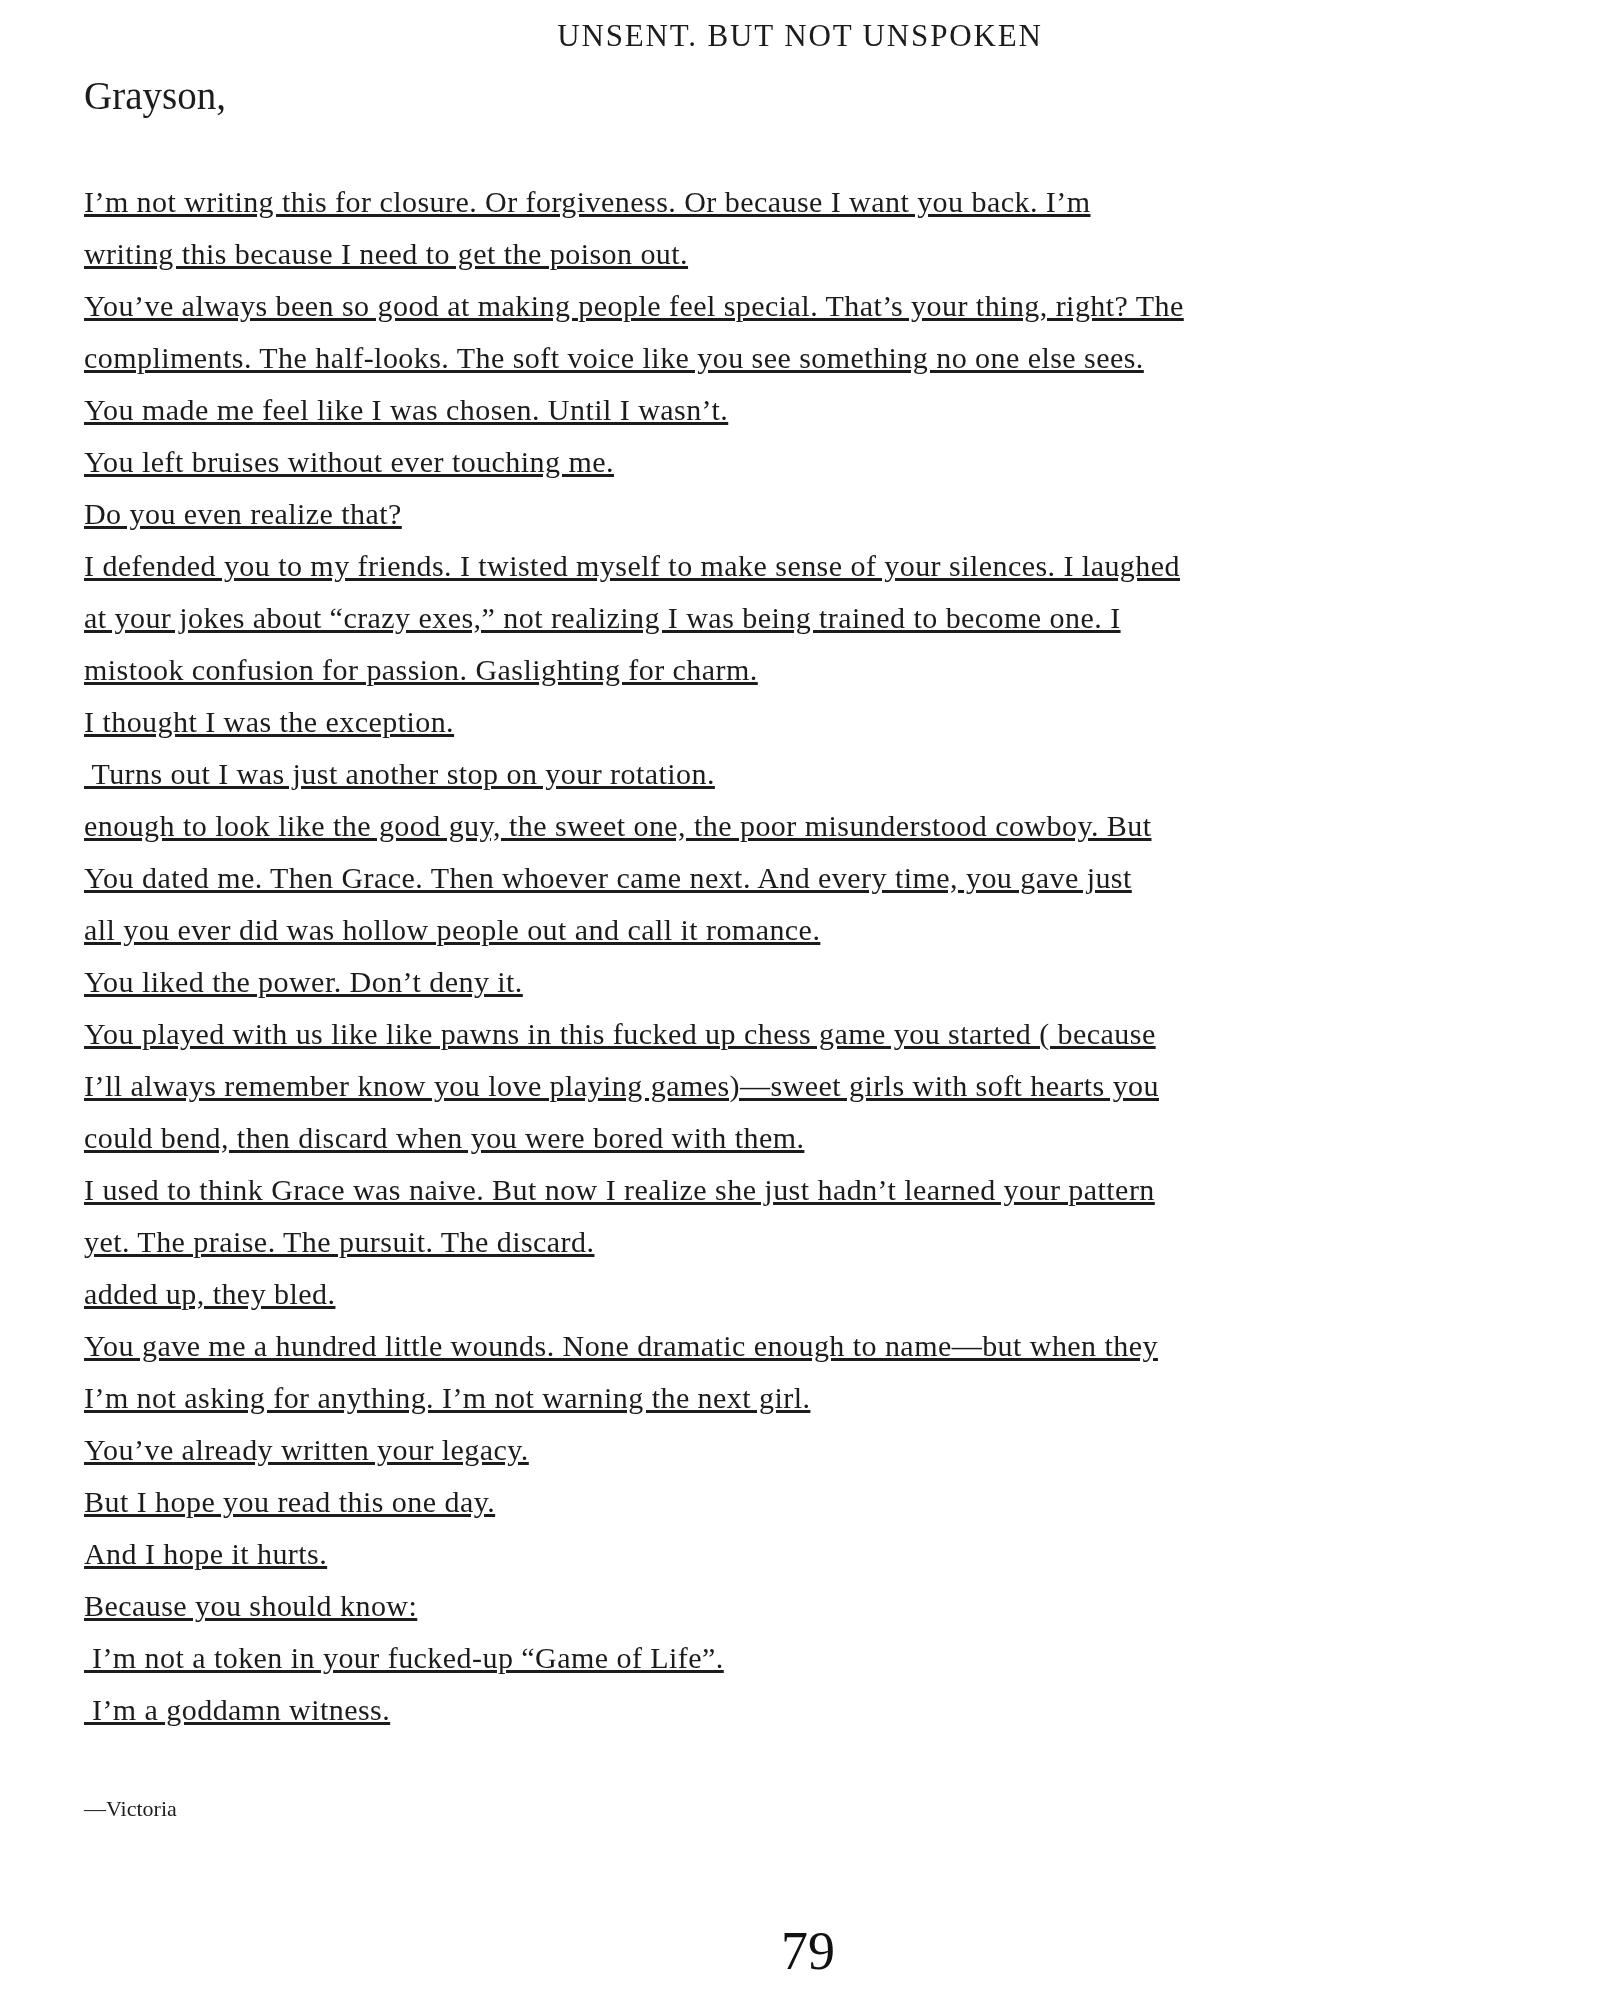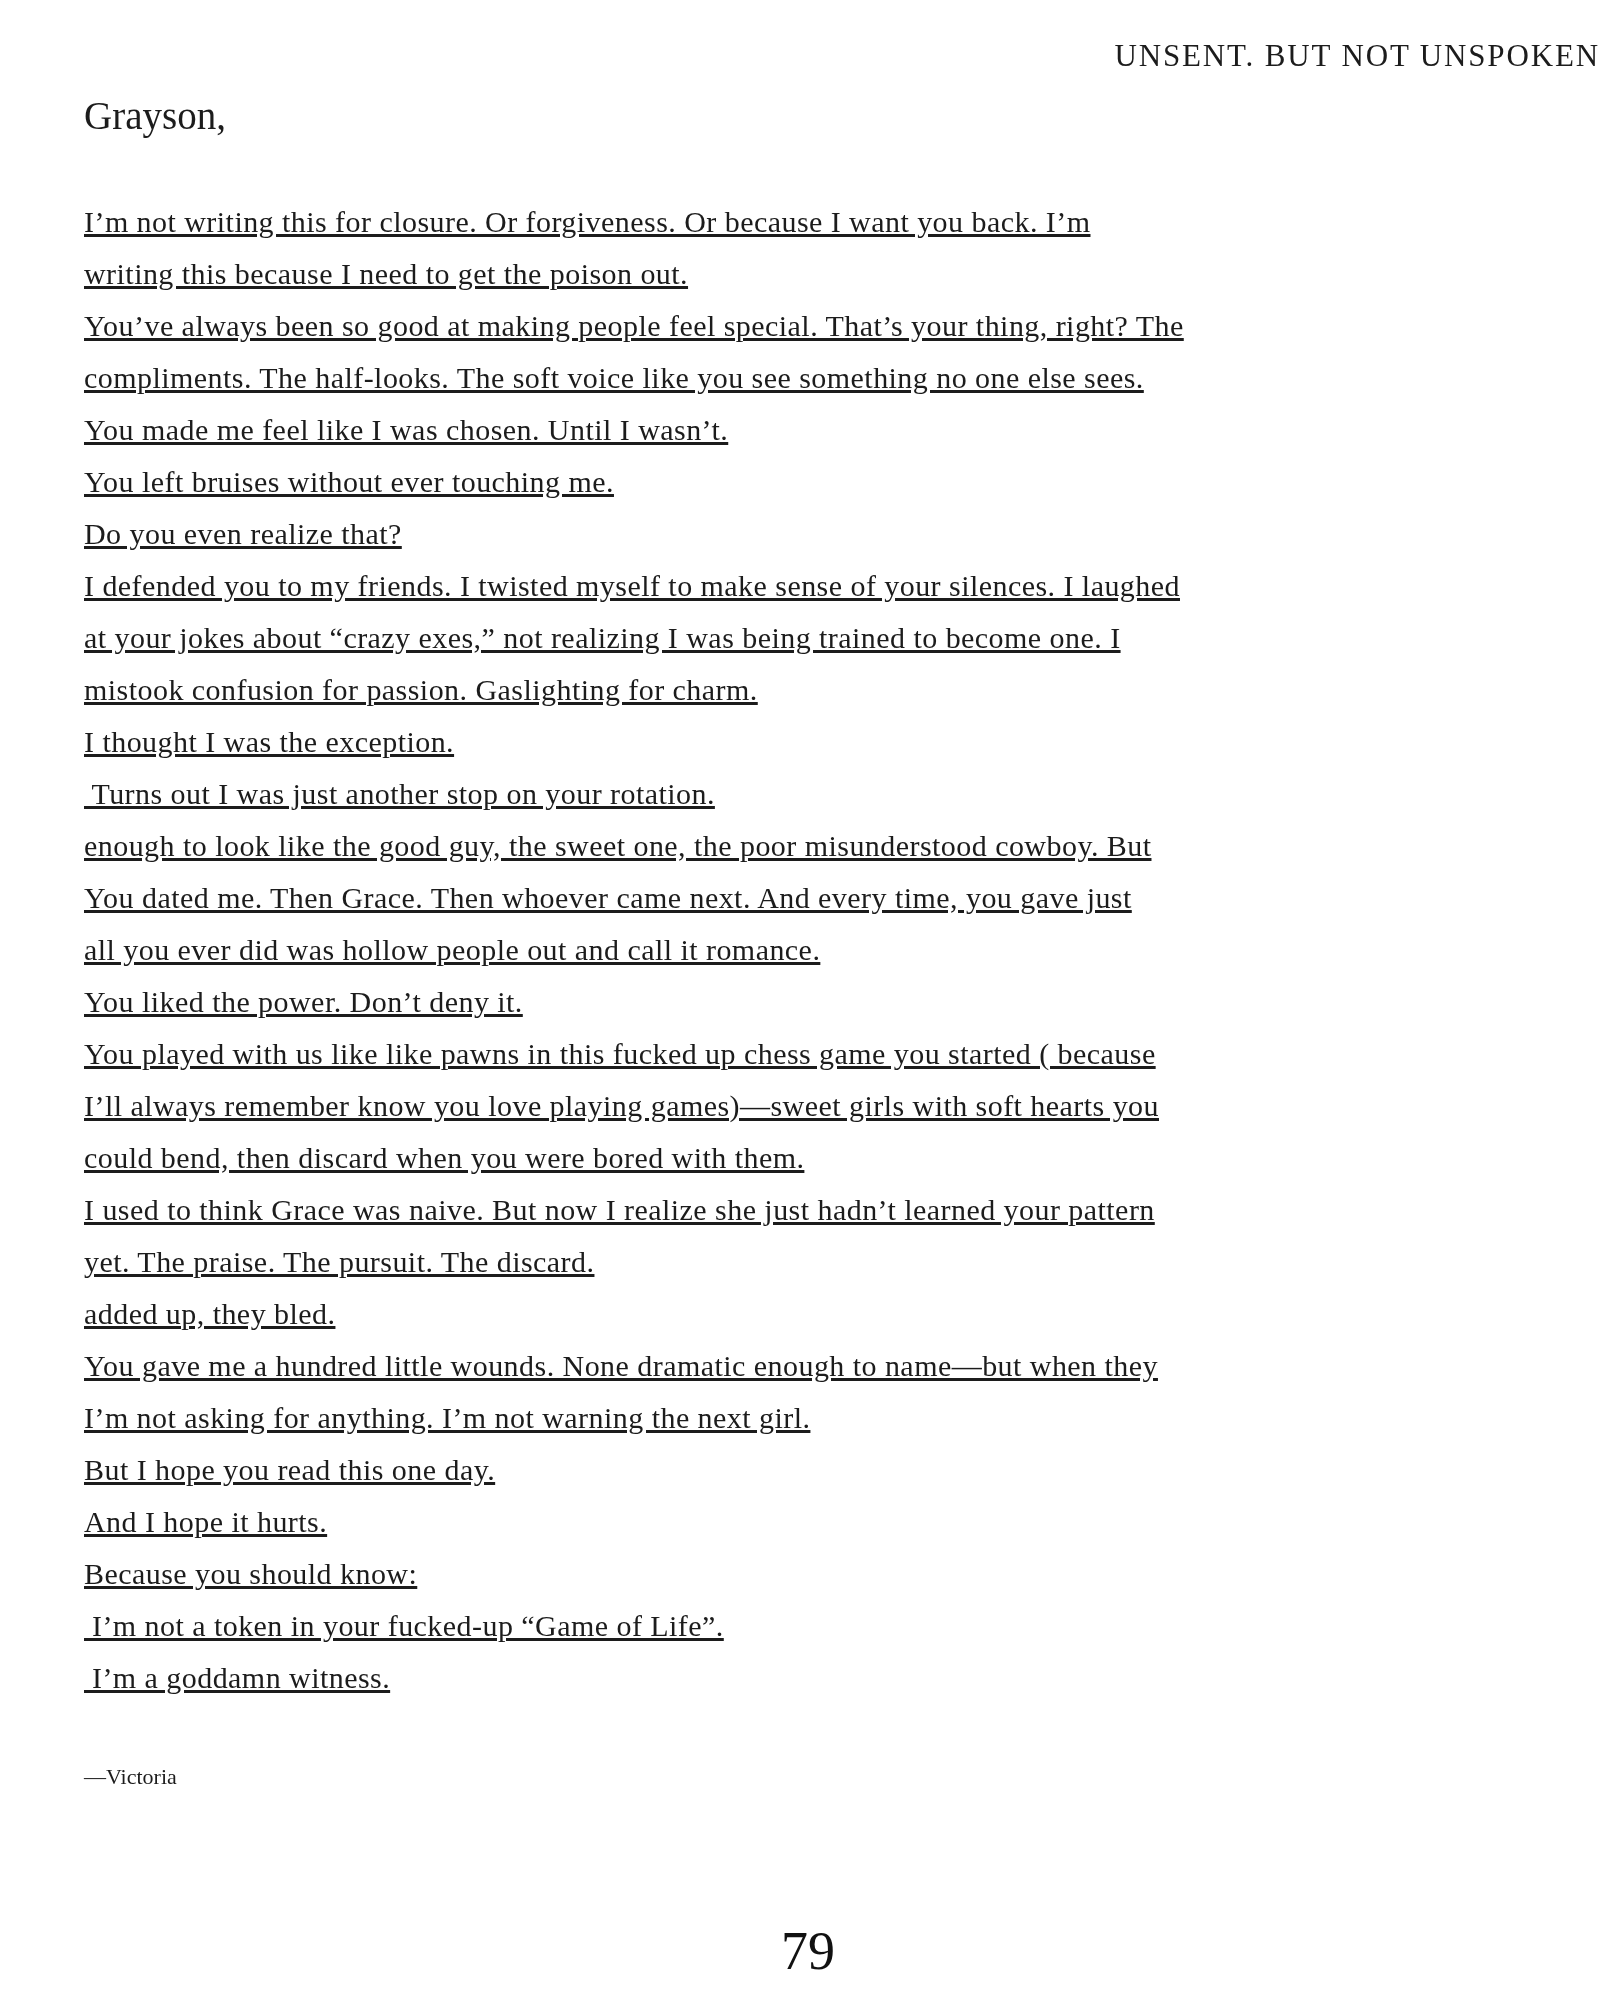--- a/index.html
+++ b/index.html
@@ -14,22 +14,22 @@
     font-family: "Liberation Serif", "DejaVu Serif", serif;
     color: #1c1c1c;
     overflow: hidden;
   }
   .page {
     position: absolute;
     inset: 0;
     background: #ffffff;
   }
   .title {
-    margin-top: 38px;
-    text-align: right;
+    margin-top: 18px;
+    text-align: center;
     font-size: 31px;
     font-weight: 400;
     letter-spacing: 0.06em;
     color: #1c1c1c;
     white-space: pre;
   }
   .salutation {
     margin-top: 16px;
     margin-left: 84px;
     font-size: 39px;
@@ -92,20 +92,21 @@
       <div class="letter-line">all you ever did was hollow people out and call it romance.</div>
       <div class="letter-line">You liked the power. Don’t deny it.</div>
       <div class="letter-line">You played with us like like pawns in this fucked up chess game you started ( because</div>
       <div class="letter-line">I’ll always remember know you love playing games)—sweet girls with soft hearts you</div>
       <div class="letter-line">could bend, then discard when you were bored with them.</div>
       <div class="letter-line">I used to think Grace was naive. But now I realize she just hadn’t learned your pattern</div>
       <div class="letter-line">yet. The praise. The pursuit. The discard.</div>
       <div class="letter-line">added up, they bled.</div>
       <div class="letter-line">You gave me a hundred little wounds. None dramatic enough to name—but when they</div>
       <div class="letter-line">I’m not asking for anything. I’m not warning the next girl.</div>
+      <div class="letter-line">You’ve already written your legacy.</div>
       <div class="letter-line">But I hope you read this one day.</div>
       <div class="letter-line">And I hope it hurts.</div>
       <div class="letter-line">Because you should know:</div>
       <div class="letter-line"> I’m not a token in your fucked-up “Game of Life”.</div>
       <div class="letter-line"> I’m a goddamn witness.</div>
     </div>
 
   <div class="signature">—Victoria</div>
 
   <div class="page-number">79</div>

